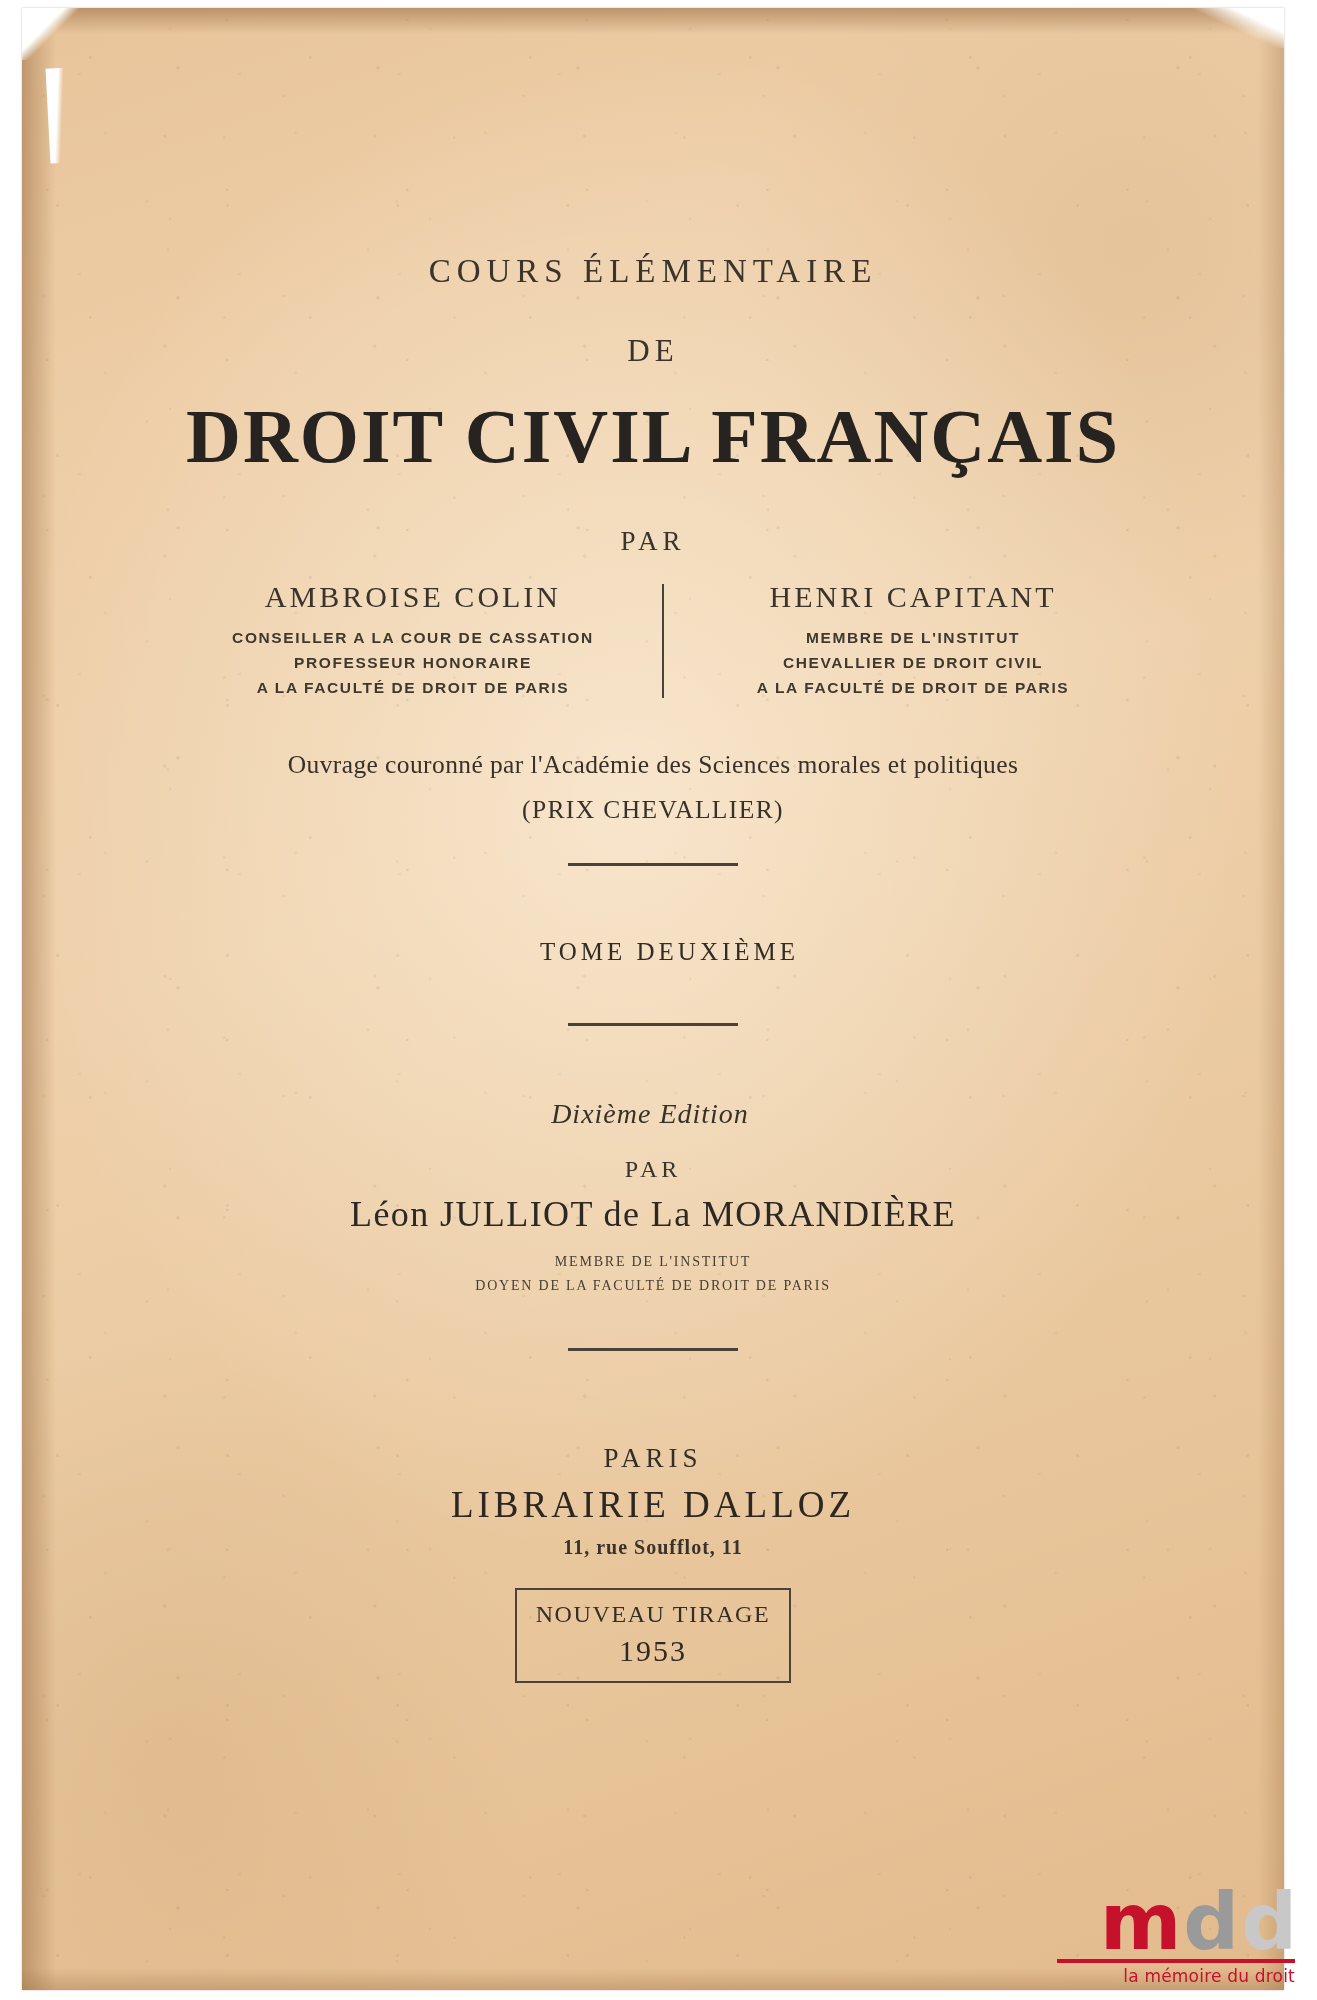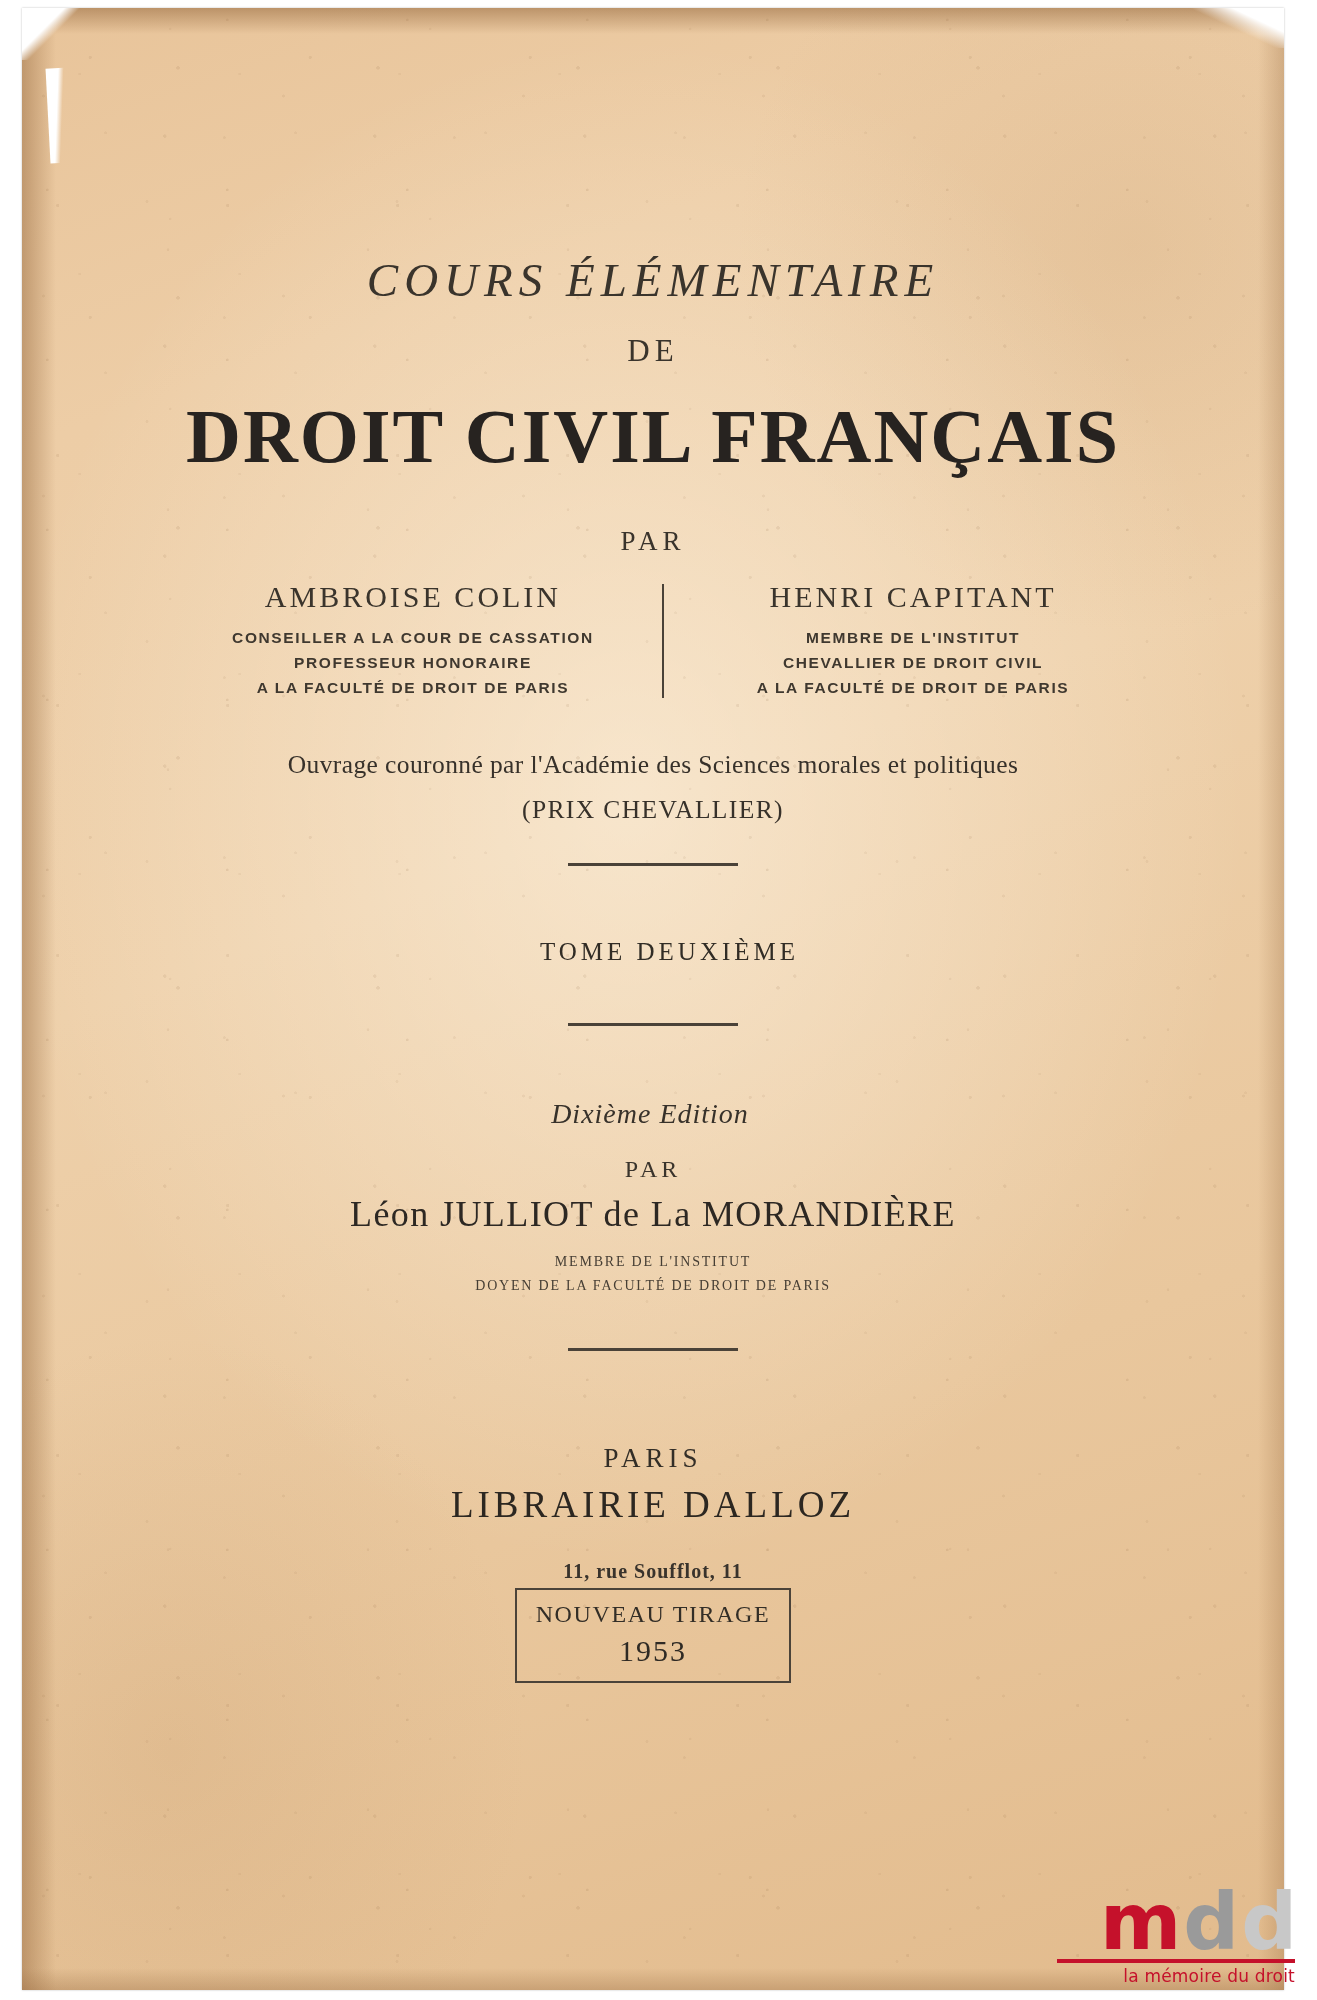--- a/index.html
+++ b/index.html
@@ -110,26 +110,25 @@
     width: 1262px;
     height: 1982px;
     color: #2b2721;
     text-align: center;
   }
 
   .t-title1 {
     position: absolute;
     left: 0; right: 0;
     top: 245px;
-    font-size: 47px;
+    font-size: 33px;
     letter-spacing: 6px;
     font-weight: 400;
     color: #3a342c;
     font-family: "Liberation Serif", serif;
-    font-style: italic;
   }
   .t-de {
     position: absolute;
     left: 0; right: 0;
     top: 325px;
     font-size: 31px;
     letter-spacing: 5px;
     color: #3a342c;
   }
   .t-main {
@@ -287,21 +286,20 @@
     color: #2c2721;
   }
   .t-address {
     position: absolute;
     left: 0; right: 0;
     top: 1528px;
     font-size: 20px;
     letter-spacing: 1px;
     color: #39332c;
     font-weight: 700;
-    margin-top: 24px;
   }
 
   .printing-box {
     position: absolute;
     left: 50%;
     transform: translateX(-50%);
     top: 1580px;
     width: 272px;
     padding: 11px 0 13px 0;
     border: 2px solid #4b4339;

